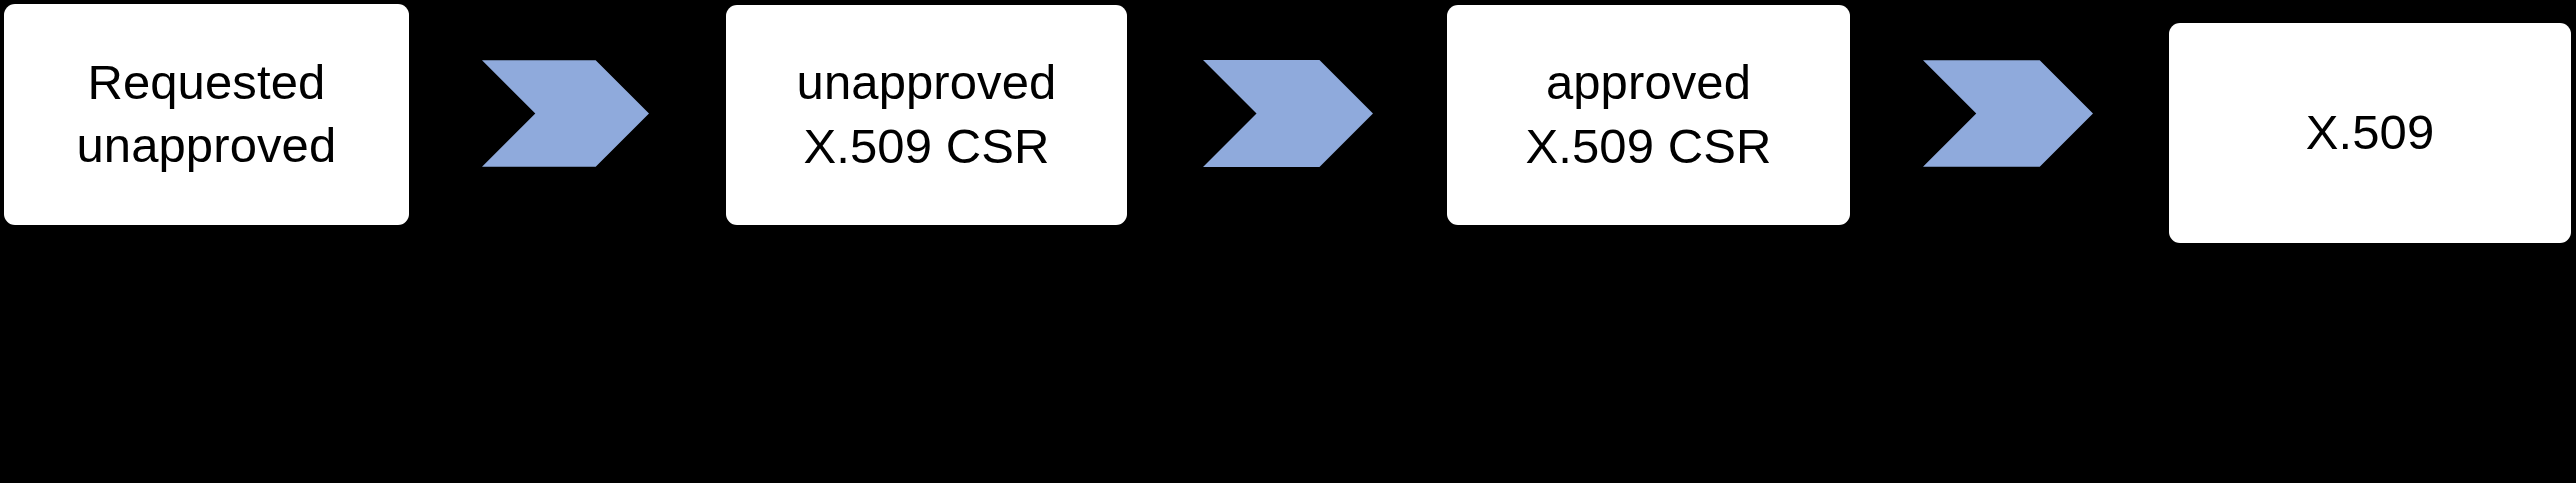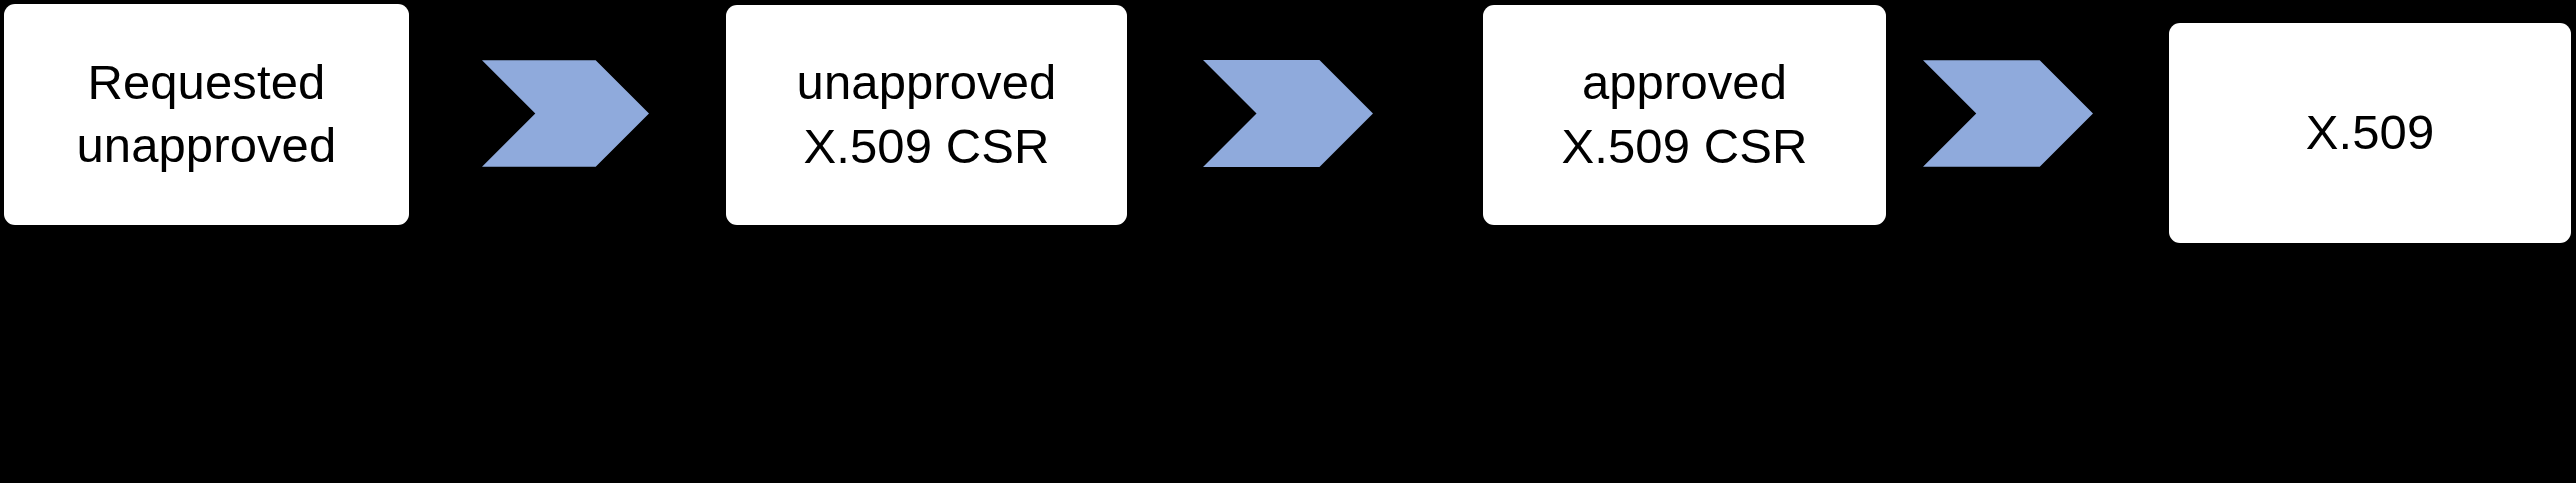--- a/index.html
+++ b/index.html
@@ -37,21 +37,21 @@
     display: block;
     font-size: 49px;
     line-height: 1.30;
     letter-spacing: 0.1px;
     color: #000000;
     white-space: nowrap;
   }
 
   .node-1 { left: 3.9px;    top: 3.9px; width: 405px; height: 221px; }
   .node-2 { left: 726px;  top: 4.7px; width: 401px; height: 220px; }
-  .node-3 { left: 1447px; top: 4.7px; width: 403px; height: 220px; margin-left: 36px; }
+  .node-3 { left: 1447px; top: 4.7px; width: 403px; height: 220px; }
   .node-4 { left: 2169px; top: 23px; width: 402px; height: 220px; gap: 28px; }
 
   
   .chevron {
     position: absolute;
     display: block;
   }
   .chevron svg { display: block; }
 
   .chev-1 { left: 482px;  top: 60px; width: 167px; height: 107px; }

